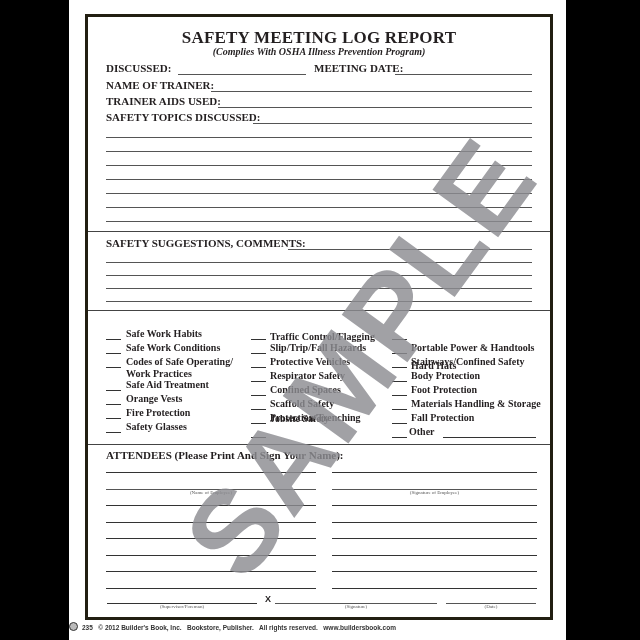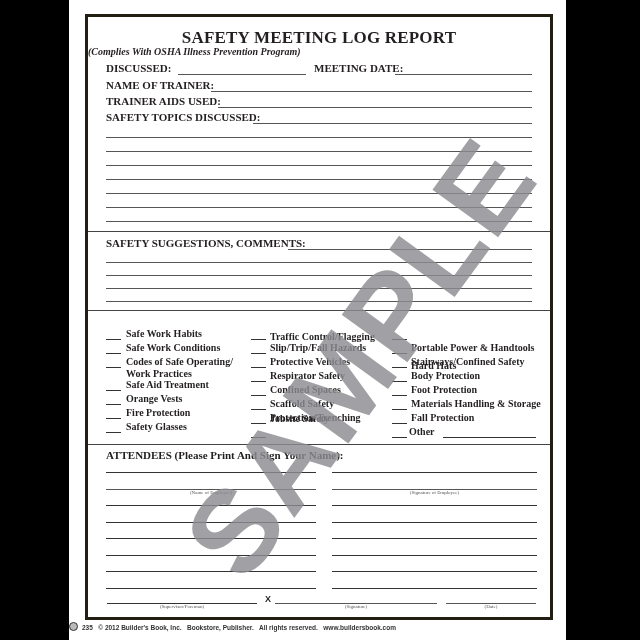--- a/index.html
+++ b/index.html
@@ -1,21 +1,21 @@
 <!DOCTYPE html>
 <html><head>
 <meta charset="utf-8">
 <style>
   html, body { margin:0; padding:0; }
   body { width:640px; height:640px; background:#000; position:relative; overflow:hidden; font-family:"Liberation Serif", serif; }
   .page { position:absolute; left:69px; top:0; width:497px; height:640px; background:#fff; }
   .frame { position:absolute; left:85px; top:14px; width:462px; height:600px; border:3px solid #221f12; box-sizing:content-box; }
   .abs { position:absolute; }
   .title { left:0; width:462px; top:11px; text-align:center; font-weight:bold; font-size:17px; color:#231f20; letter-spacing:0.2px; }
-  .subtitle { left:0; width:462px; top:29px; text-align:left; font-weight:bold; font-style:italic; font-size:10px; color:#231f20; }
+  .subtitle { left:0; width:462px; top:29px; text-align:center; font-weight:bold; font-style:italic; font-size:10px; color:#231f20; }
   .lbl { font-weight:bold; font-size:11px; color:#231f20; white-space:nowrap; }
   .ln { position:absolute; height:0; border-top:1px solid #555; }
   .ln.dark { border-top:1px solid #333; }
   .divider { position:absolute; left:0; width:462px; height:0; border-top:1.5px solid #444; }
   .topic { position:absolute; font-weight:bold; font-size:10px; color:#231f20; white-space:nowrap; line-height:12px;text-align:right; }
   .chk { position:absolute; width:15px; border-top:1px solid #333; }
   .tiny { position:absolute; font-size:5px; color:#555; text-align:center; white-space:nowrap; }
   .footer { position:absolute; left:82px; top:624px; font-family:"Liberation Sans", sans-serif; font-weight:bold; font-size:6.5px; color:#333; white-space:nowrap; }
   .logo { position:absolute; left:69px; top:622px; width:9px; height:9px; border-radius:50%; border:1.5px solid #333; box-sizing:border-box; background:#bbb; }
   .watermark { position:absolute; left:108px; top:290px; font-family:"Liberation Sans", sans-serif; font-weight:bold; font-size:118px; color:rgba(140,140,145,0.82); transform:rotate(-54deg); transform-origin:center; white-space:nowrap; letter-spacing:2px; pointer-events:none; }

